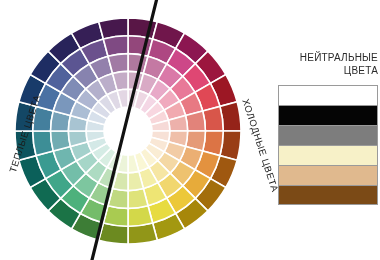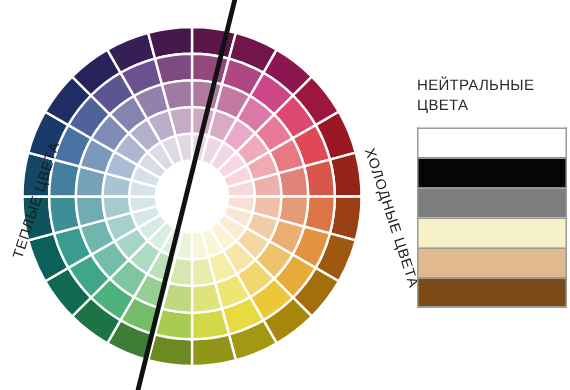--- a/index.html
+++ b/index.html
@@ -66,20 +66,21 @@
     top: 52px;
     width: 100px;
   }
   #neutral-heading {
     font-size: 10px;
     line-height: 12.5px;
     color: #2b2b2b;
     letter-spacing: 0.2px;
     margin: 0 0 8px 0;
     font-family: "Liberation Sans", sans-serif;
+    text-align: right;
   }
   #swatch-stack {
     width: 100px;
   }
   .swatch {
     width: 100px;
     height: 20px;
     box-sizing: border-box;
     border: 1px solid #9a9a9a;
     border-bottom: none;

